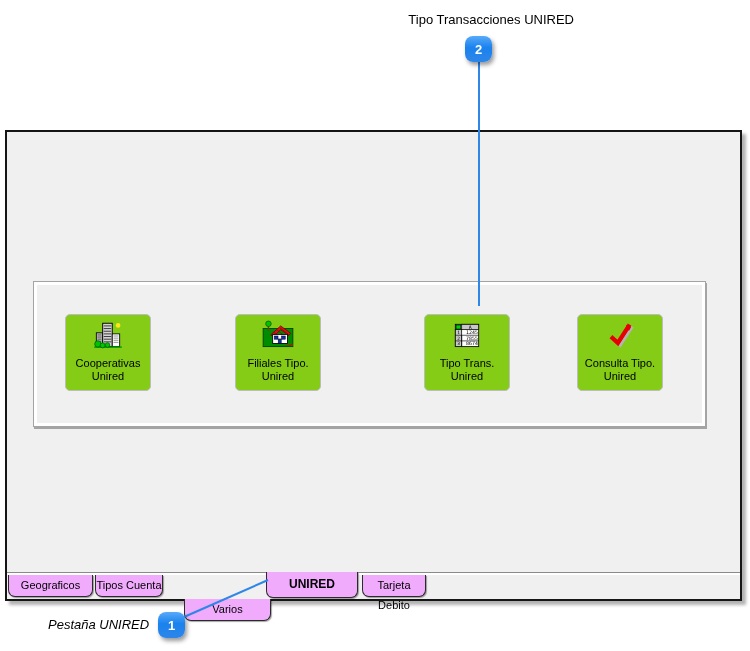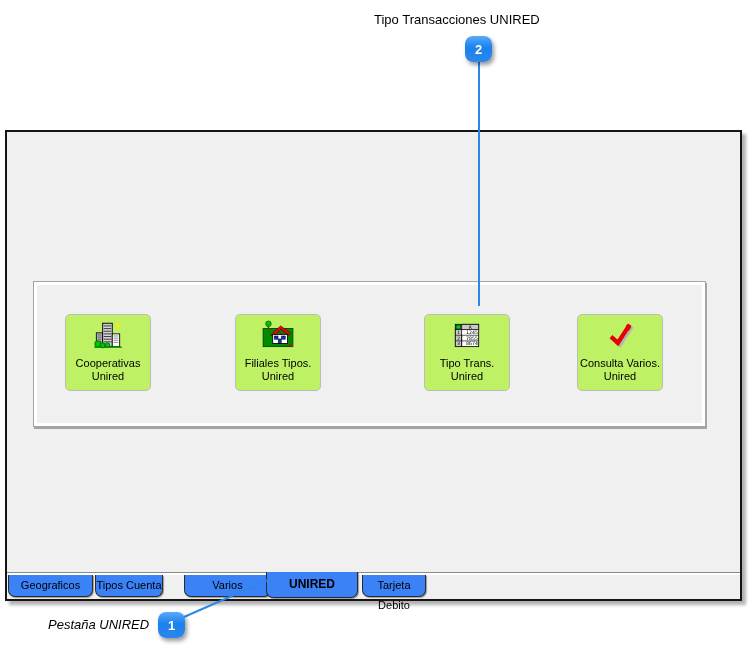--- a/index.html
+++ b/index.html
@@ -7,21 +7,21 @@
   body {
     position: relative;
     background: #ffffff;
     font-family: "Liberation Sans", sans-serif;
     color: #000;
     overflow: hidden;
   }
 
   
   .anno-label { position: absolute; font-size: 13px; color: #000; z-index: 12; }
-  #anno-top   { left: 374px; top: 12px; width: 225px; text-align: left; }
+  #anno-top   { left: 349px; top: 12px; width: 225px; text-align: right; }
   #anno-bottom{ left: 48px;  top: 617px; font-style: italic; }
 
   .badge {
     position: absolute; width: 27px; height: 26px; border-radius: 8px;
     background: linear-gradient(180deg, #58aaf8 0%, #1a82ef 45%, var(--accent, #0b6cdd) 100%);
     color: #fff; font-weight: bold; font-size: 13px;
     display: flex; align-items: center; justify-content: center;
     box-shadow: 2px 3px 4px rgba(0,0,0,0.40);
     z-index: 13;
   }
@@ -48,43 +48,43 @@
   
   .toolbar-panel {
     position: absolute; left: 26px; top: 149px; width: 673px; height: 146px;
     background: #f0f0f0;
     border: 1px solid #a4a4a4;
     box-shadow: inset 0 0 0 3px #ffffff, 1px 2px 0 #a4a4a4;
   }
 
   .tool-button {
     position: absolute; top: 182px; width: 86px; height: 77px;
-    background: #bef264; border: 1px solid #bcbcbc; border-radius: 5px;
+    background: #84cc16; border: 1px solid #bcbcbc; border-radius: 5px;
     text-align: center; cursor: pointer;
   }
   #btn-cooperativas { left: 58px; }
   #btn-filiales     { left: 228px; }
   #btn-tipotrans    { left: 398px; margin-left: 19px; }
   #btn-consulta     { left: 570px; }
   .tool-button svg { margin-top: 4px; }
   .tool-button .btn-label { font-size: 11px; line-height: 13px; }
 
   
   .tab {
     position: absolute; top: 443px; height: 22px;
-    background: #3b82f6;
+    background: #f0abfc;
     border: 1px solid #2b2b2b; border-top: none;
     border-radius: 0 0 7px 7px;
     font-size: 11px; text-align: center; line-height: 20px;
     box-shadow: 1px 1px 1px rgba(0,0,0,0.35);
     cursor: pointer; z-index: 2;
   }
   #tab-geograficos  { left: 1px;   width: 85px; }
   #tab-tiposcuenta  { left: 88px;  width: 68px; }
-  #tab-varios       { left: 177px; width: 87px; }
+  #tab-varios       { left: 177px; width: 87px; margin-top: 24px; }
   #tab-unired       { left: 259px; width: 92px; }
   #tab-tarjetadebito{ left: 355px; width: 64px; }
   .tab.selected {
     top: 440px; height: 26px;
     font-weight: bold; font-size: 12px; line-height: 24px;
     z-index: 3;
   }
 </style>
 </head>
 <body>
@@ -130,21 +130,21 @@
         <circle cx="7" cy="4.5" r="2.6" fill="#00c400" stroke="#005c00" stroke-width="0.7"></circle>
         <polygon points="9,15 18.5,6.5 28,13.5 26,15.5 18.5,10 12,16.5" fill="#dd1111" stroke="#660000" stroke-width="0.7"></polygon>
         <path d="M12 12.5l8 6 M15 10.5l8 6 M18 8.5l8 6" stroke="#8a0000" stroke-width="0.6"></path>
         <rect x="11" y="14.5" width="14" height="8.5" fill="#ffffff" stroke="#000" stroke-width="0.8"></rect>
         <rect x="12.6" y="16" width="3.4" height="3" fill="#1133bb" stroke="#000" stroke-width="0.5"></rect>
         <rect x="19.4" y="16" width="3.4" height="3" fill="#1133bb" stroke="#000" stroke-width="0.5"></rect>
         <rect x="16.2" y="18.8" width="2.8" height="4.2" fill="#1133bb" stroke="#000" stroke-width="0.5"></rect>
         <polygon points="21,25.5 30,23 30,25.5" fill="#7a3a00"></polygon>
       </svg>
       <div class="btn-label">
-        <div>Filiales Tipos.</div>
+        <div>Filiales Tipo.</div>
         <div>Unired</div>
       </div>
     </div>
 
     <div id="btn-tipotrans" class="tool-button">
       <svg width="36" height="34" viewBox="0 0 32 32">
         <rect x="5" y="5" width="22" height="21" fill="#ffffff" stroke="#000" stroke-width="0.8"></rect>
         <rect x="11" y="5" width="16" height="5" fill="#c8c8c8" stroke="#000" stroke-width="0.7"></rect>
         <rect x="5" y="10" width="6" height="16" fill="#c8c8c8" stroke="#000" stroke-width="0.7"></rect>
         <rect x="5.6" y="5.6" width="4.6" height="3.9" fill="#00d400" stroke="#000" stroke-width="0.7"></rect>
@@ -163,21 +163,21 @@
       </div>
     </div>
 
     <div id="btn-consulta" class="tool-button">
       <svg width="36" height="34" viewBox="0 0 32 32">
         <path d="M11 19.5 L16 24 L26 8.5" fill="none" stroke="#b4b4b4" stroke-width="4" stroke-linecap="square"></path>
         <path d="M9 18 L14 22.5 L24 7" fill="none" stroke="#e60000" stroke-width="4" stroke-linecap="square"></path>
         <polygon points="22,5.5 26.5,7.5 24.5,11 21.5,9" fill="#e60000"></polygon>
       </svg>
       <div class="btn-label">
-        <div>Consulta Varios.</div>
+        <div>Consulta Tipo.</div>
         <div>Unired</div>
       </div>
     </div>
 
   </div>
 
   <div>
     <div id="tab-geograficos" class="tab">Geograficos</div>
     <div id="tab-tiposcuenta" class="tab">Tipos Cuenta</div>
     <div id="tab-varios" class="tab">Varios</div>

